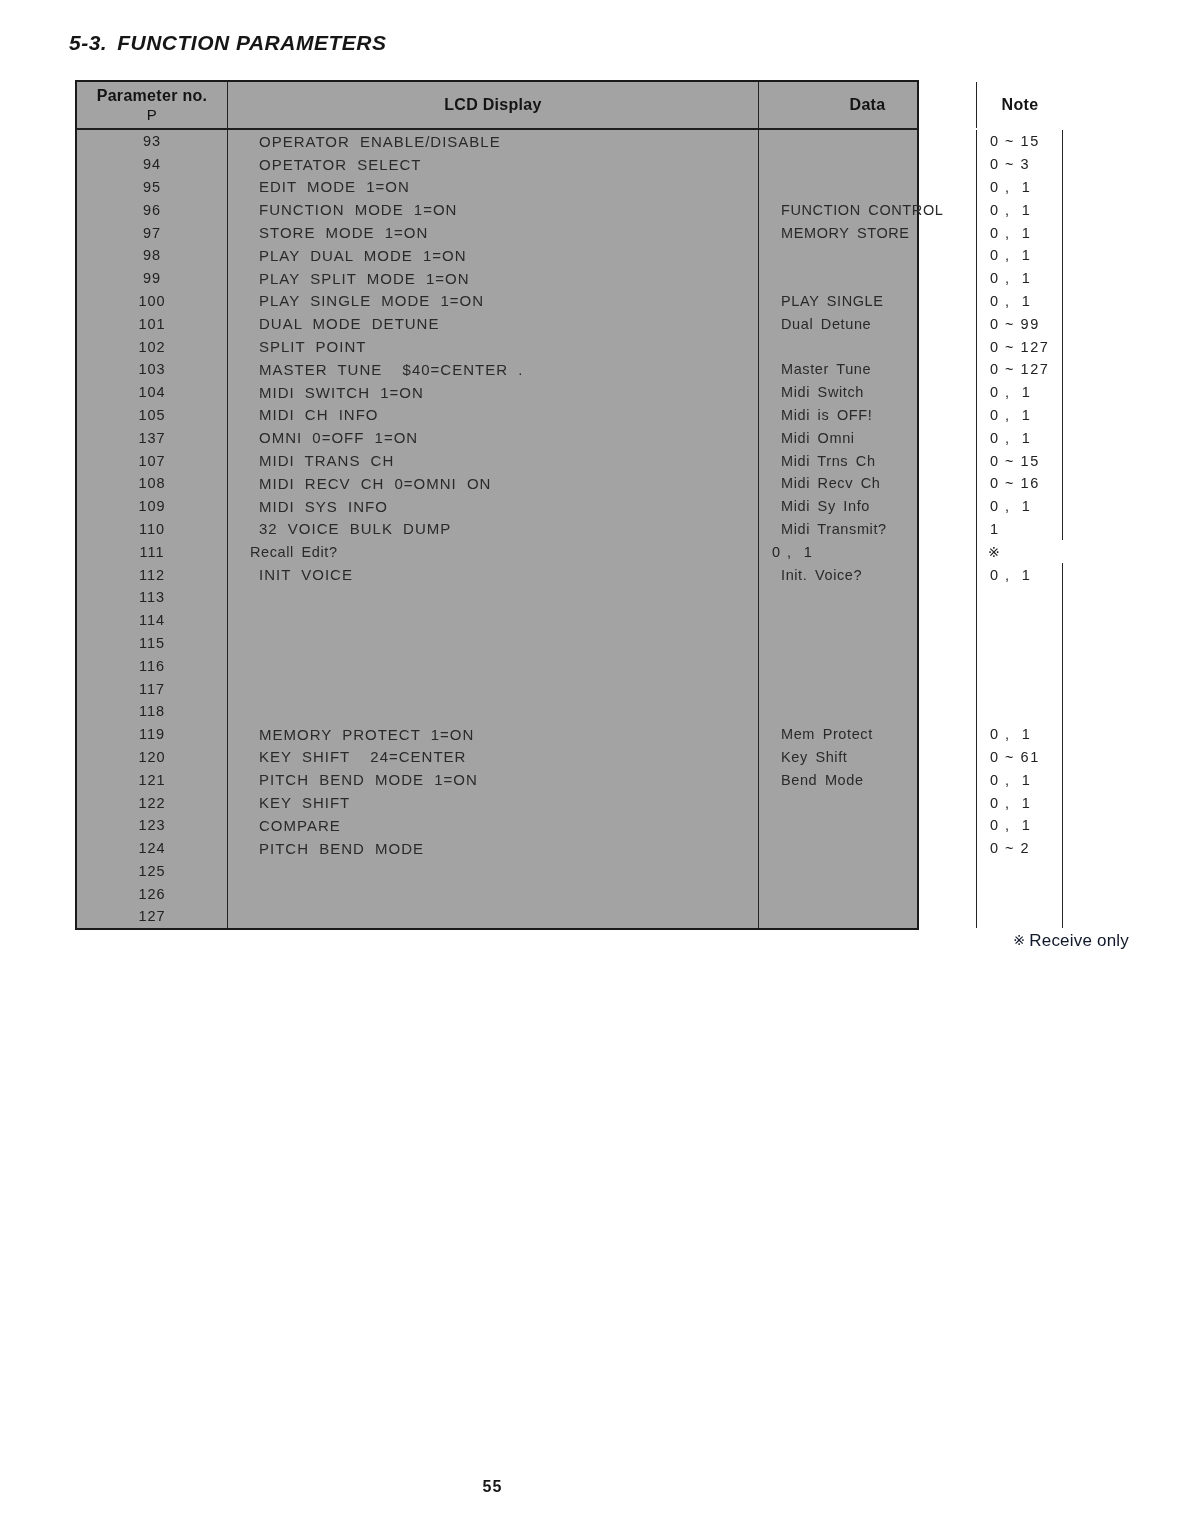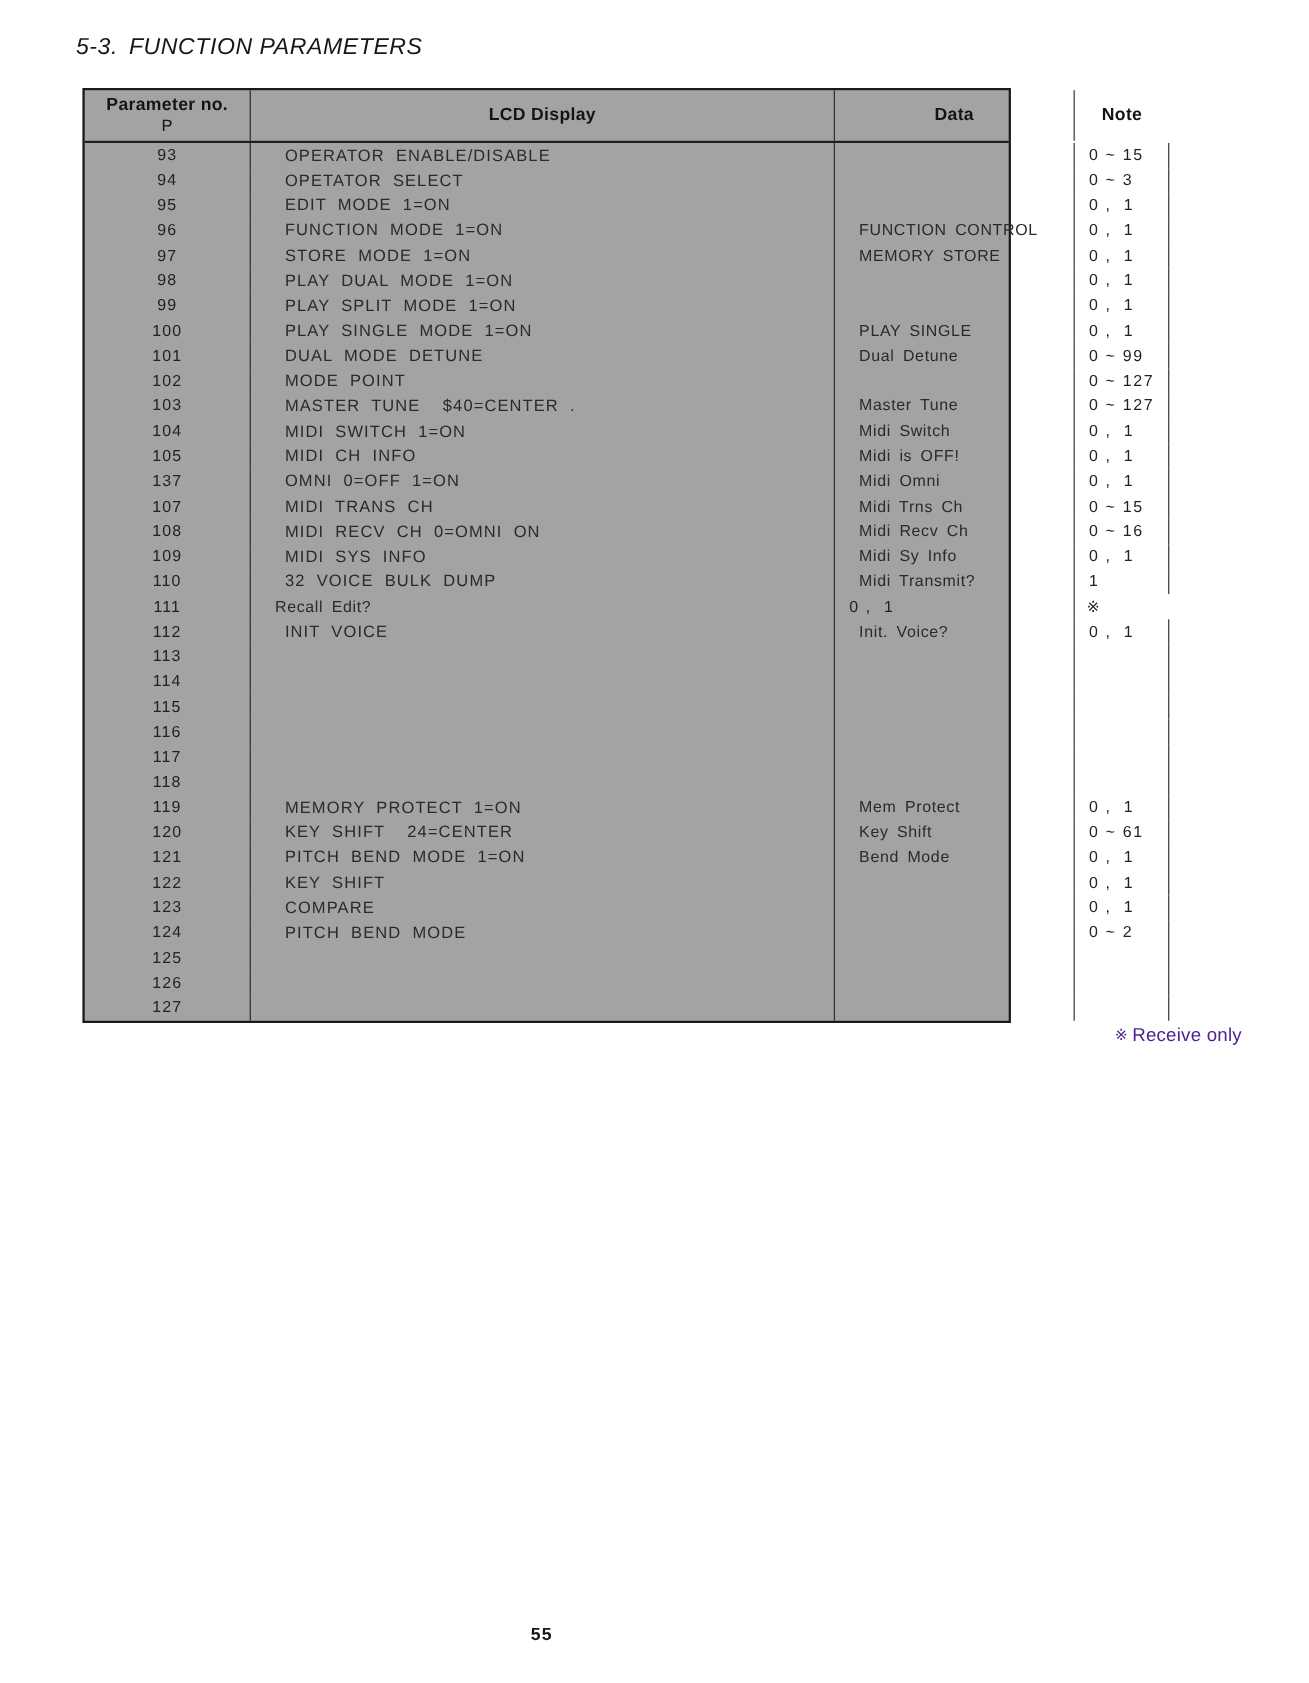--- a/index.html
+++ b/index.html
@@ -7,21 +7,21 @@
   body {
     width: 1190px; height: 1530px;
     position: relative;
     font-family: "Liberation Sans", "DejaVu Sans", sans-serif;
     color: #1b1b1b;
     -webkit-font-smoothing: antialiased;
   }
 
   .section-title {
     position: absolute; left: 69px; top: 31px;
-    font-size: 21px; font-weight: normal; font-style: italic;
+    font-size: 21px; font-weight: bold; font-style: italic;
     letter-spacing: 0.5px; color: #161616;
   }
   .section-title .num { margin-right: 10px; }
 
   .param-table {
     position: absolute; left: 75px; top: 80px;
     width: 844px;
     border: 2.5px solid #1a1a1a;
     background: #a3a3a3;
   }
@@ -58,21 +58,21 @@
     word-spacing: 3px; color: #2a2a2a; white-space: pre;
   }
   .c-data {
     padding-left: 13px; font-size: 14.5px; letter-spacing: 1.5px;
     color: #222; white-space: pre;
   }
   .c-note { padding-left: 11px; font-size: 14px; color: #222; }
 
   .footnote {
     position: absolute; left: 75px; top: 931px; width: 1054px;
-    text-align: right; font-size: 17px; color: #4c1d95;
+    text-align: right; font-size: 17px; color: #0f172a;
     letter-spacing: 0.2px;
   }
   .footnote .sym { font-size: 14px; margin-right: 4px; position: relative; top: -1px; }
 
   .page-number {
     position: absolute; left: 0; top: 1478px; width: 985px;
     text-align: center; font-size: 16px; font-weight: bold;
     letter-spacing: 1px; color: #161616;
   }
 </style>
@@ -158,21 +158,21 @@
       </div>
       <div class="t-row t-body-row">
         <div class="cell c-p">101</div>
         <div class="cell c-param">DUAL MODE DETUNE</div>
         <div class="cell c-lcd">Dual Detune</div>
         <div class="cell c-data">0 ~ 99</div>
         <div class="cell c-note"></div>
       </div>
       <div class="t-row t-body-row">
         <div class="cell c-p">102</div>
-        <div class="cell c-param">MODE POINT</div>
+        <div class="cell c-param">SPLIT POINT</div>
         <div class="cell c-lcd"></div>
         <div class="cell c-data">0 ~ 127</div>
         <div class="cell c-note">※</div>
       </div>
       <div class="t-row t-body-row">
         <div class="cell c-p">103</div>
         <div class="cell c-param">MASTER TUNE  $40=CENTER .</div>
         <div class="cell c-lcd">Master Tune</div>
         <div class="cell c-data">0 ~ 127</div>
         <div class="cell c-note"></div>

